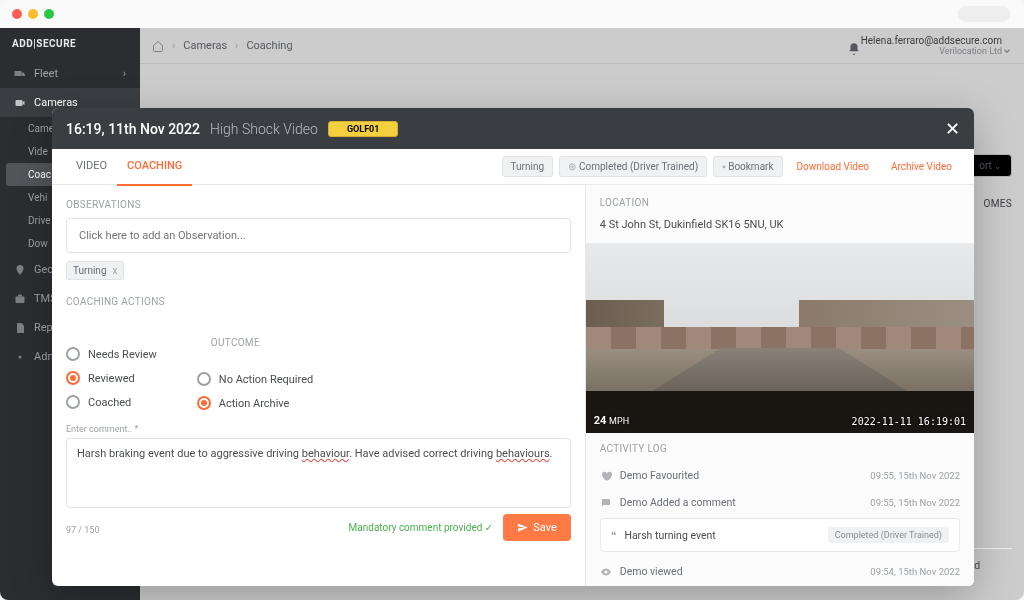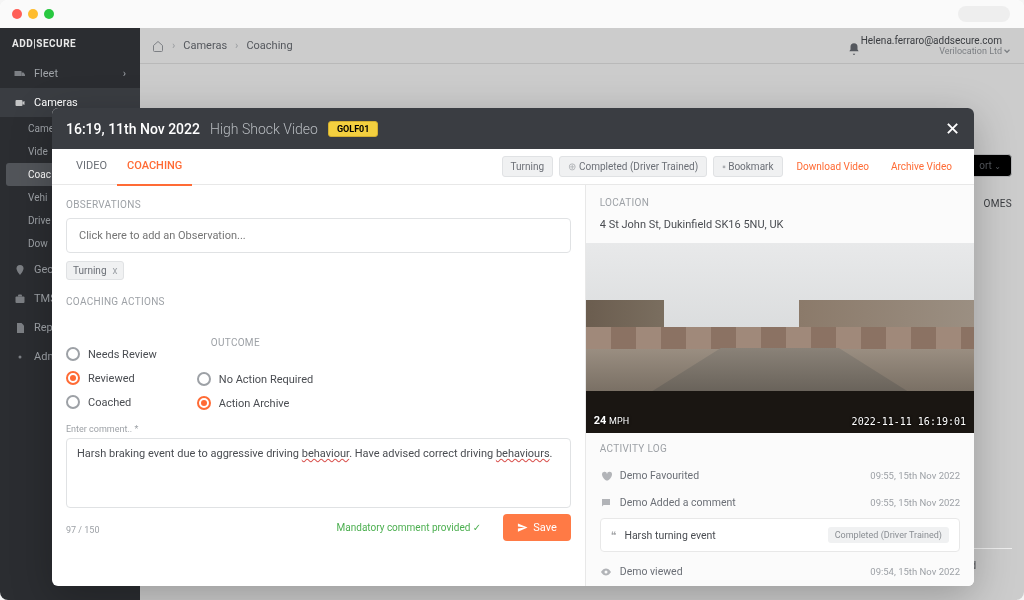--- a/index.html
+++ b/index.html
@@ -26,21 +26,21 @@
 .main { flex: 1; background: #fff; display: flex; flex-direction: column; position: relative; }
 
 .topbar { height: 36px; border-bottom: 1px solid #e8e8e8; display: flex; align-items: center; padding: 0 12px; gap: 6px; }
 .breadcrumb { flex: 1; display: flex; align-items: center; gap: 8px; font-size: 11px; color: #6b6f76; }
 .bc-sep { color: #c0c4c8; }
 .user-area { display: flex; align-items: flex-end; gap: 0; }
 .user-text { text-align: right; font-size: 10px; color: #4a4d52; }
 .user-sub { font-size: 9px; color: #9da1a6; }
 
 .table-row-bg { position: absolute; bottom: 18px; left: 148px; right: 12px; height: 34px; display: flex; align-items: center; padding: 0 12px; gap: 20px; font-size: 10.5px; color: #4a4d52; border-top: 1px solid #eee; }
-.badge-yellow { background: #f4d03f; color: #000; font-size: 9px; font-weight: bold; padding: 2px 8px; border-radius: 3px; border: 1px solid #d4b030; }
+.badge-yellow { background: #f4d03f; color: #000; font-size: 9px; font-weight: bold; padding: 2px 18px; border-radius: 3px; border: 1px solid #d4b030; }
 .check-icon { color: #7cb342; font-size: 13px; }
 
 
 .modal { position: absolute; top: 80px; left: 52px; right: 50px; background: #fff; border-radius: 6px; box-shadow: 0 10px 40px rgba(0,0,0,0.25); overflow: hidden; display: flex; flex-direction: column; height: 478px; }
 
 .modal-header { background: #3a3d42; color: #fff; padding: 10px 14px; display: flex; align-items: center; gap: 10px; }
 .mh-time { font-size: 14px; font-weight: 500; }
 .mh-title { font-size: 14px; color: #b8bcc0; font-weight: 300; }
 .mh-close { margin-left: auto; cursor: pointer; font-size: 18px; color: #fff; }
 
@@ -67,21 +67,21 @@
 .radio { width: 14px; height: 14px; border: 2px solid #9da1a6; border-radius: 50%; display: flex; align-items: center; justify-content: center; }
 .radio.checked { border-color: #ff6b35; }
 .radio.checked::after { content: ""; width: 6px; height: 6px; background: #ff6b35; border-radius: 50%; }
 
 .comment-label { font-size: 9px; color: #9da1a6; margin-top: 14px; }
 .comment-box { width: 100%; min-height: 70px; border: 1px solid #e0e2e4; border-radius: 4px; padding: 8px 10px; font-size: 11px; color: #4a4d52; margin-top: 4px; resize: none; font-family: inherit; }
 .underline { text-decoration: underline; text-decoration-color: #d9534f; text-decoration-style: wavy; }
 .char-count { font-size: 9px; color: #9da1a6; margin-top: 4px; }
 .comment-footer { display: flex; align-items: center; margin-top: 6px; }
 .mandatory-ok { font-size: 10px; color: #4caf50; margin-left: auto; margin-right: 10px; }
-.save-btn { background: #ff7a45; color: #fff; border: none; padding: 7px 14px; border-radius: 4px; font-size: 11px; cursor: pointer; display: flex; align-items: center; gap: 5px; margin-left: 12px; }
+.save-btn { background: #ff7a45; color: #fff; border: none; padding: 7px 14px; border-radius: 4px; font-size: 11px; cursor: pointer; display: flex; align-items: center; gap: 5px; }
 
 .loc-box { padding: 12px 14px; }
 .loc-label { font-size: 10px; color: #9da1a6; letter-spacing: 0.3px; }
 .loc-addr { font-size: 11px; color: #4a4d52; margin-top: 10px; }
 
 .video-frame { height: 190px; background: linear-gradient(to bottom, #d8dadb 0%, #d8dadb 55%, #9b8f82 55%, #5a5248 100%); position: relative; margin: 0; }
 .video-sky { position: absolute; top: 0; left: 0; right: 0; height: 55%; background: linear-gradient(#e8e9ea, #d8dadb); }
 .video-trees { position: absolute; top: 30%; left: 0; right: 0; height: 25%; background: linear-gradient(to right, #6b5d4f 0%, #7a6e5f 20%, transparent 20%, transparent 55%, #8b7a6a 55%, #9b8f82 100%); }
 .video-houses { position: absolute; top: 44%; left: 0; right: 0; height: 12%; background: repeating-linear-gradient(to right, #a0897a 0, #a0897a 25px, #8b7263 25px, #8b7263 50px); }
 .video-road { position: absolute; bottom: 0; left: 0; right: 0; height: 45%; background: linear-gradient(to bottom, #8a8278 0%, #4a453e 100%); clip-path: polygon(35% 0, 65% 0, 100% 100%, 0 100%); }

